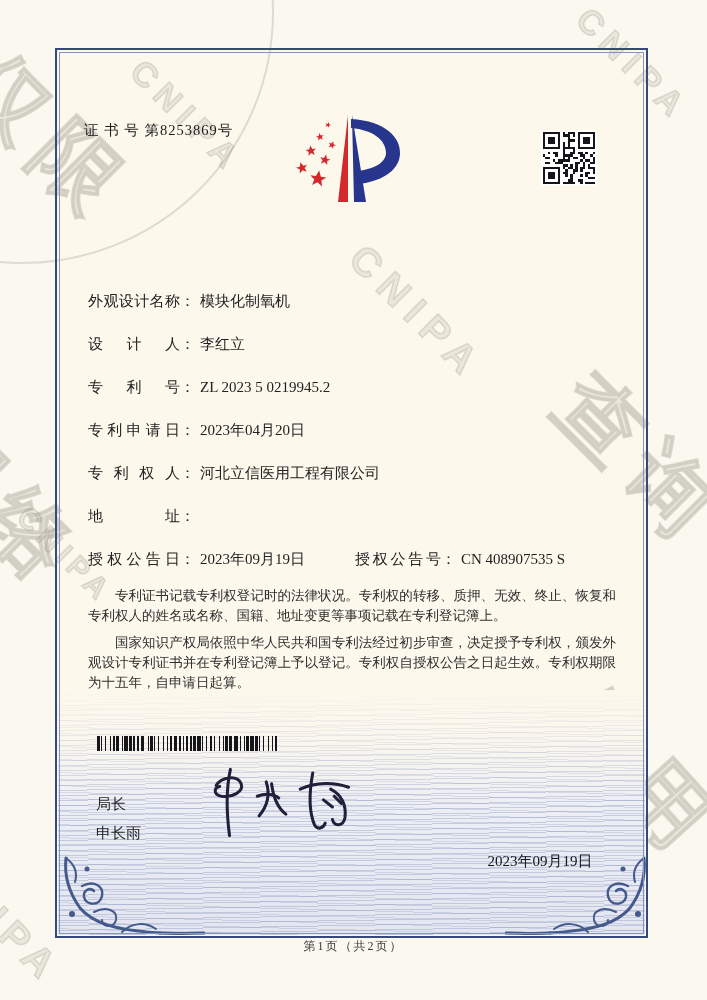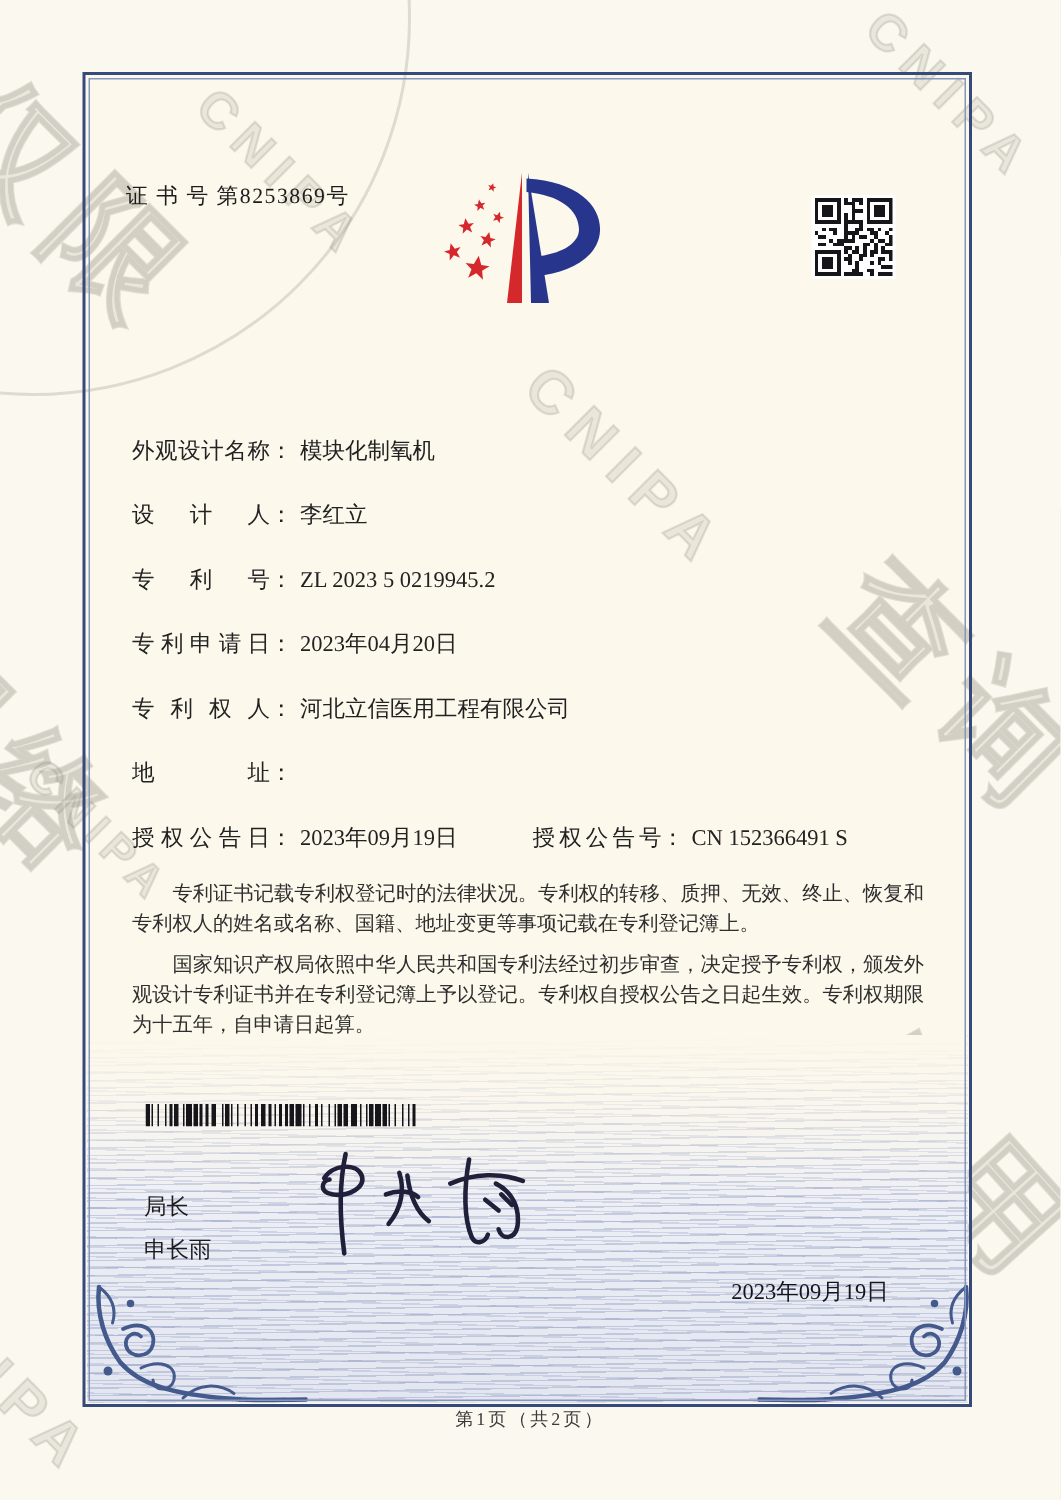--- a/index.html
+++ b/index.html
@@ -346,21 +346,21 @@
         <span class="colon">：</span>
         <span class="fvalue">2023年09月19日</span>
       <span class="flabel second">
           <span>授</span>
           <span>权</span>
           <span>公</span>
           <span>告</span>
           <span>号</span>
         </span>
         <span class="colon">：</span>
-        <span class="fvalue">CN 152366491 S</span>
+        <span class="fvalue">CN 408907535 S</span>
     </div>
   </div>
 
   <div class="paras">
     <p>专利证书记载专利权登记时的法律状况。专利权的转移、质押、无效、终止、恢复和专利权人的姓名或名称、国籍、地址变更等事项记载在专利登记簿上。</p>
     <p>国家知识产权局依照中华人民共和国专利法经过初步审查，决定授予专利权，颁发外观设计专利证书并在专利登记簿上予以登记。专利权自授权公告之日起生效。专利权期限为十五年，自申请日起算。</p>
   </div>
 
   <div class="barcode">
       <div style="height: 100%; flex: 0 0 2.6px; background: rgb(21, 21, 26);"></div>

